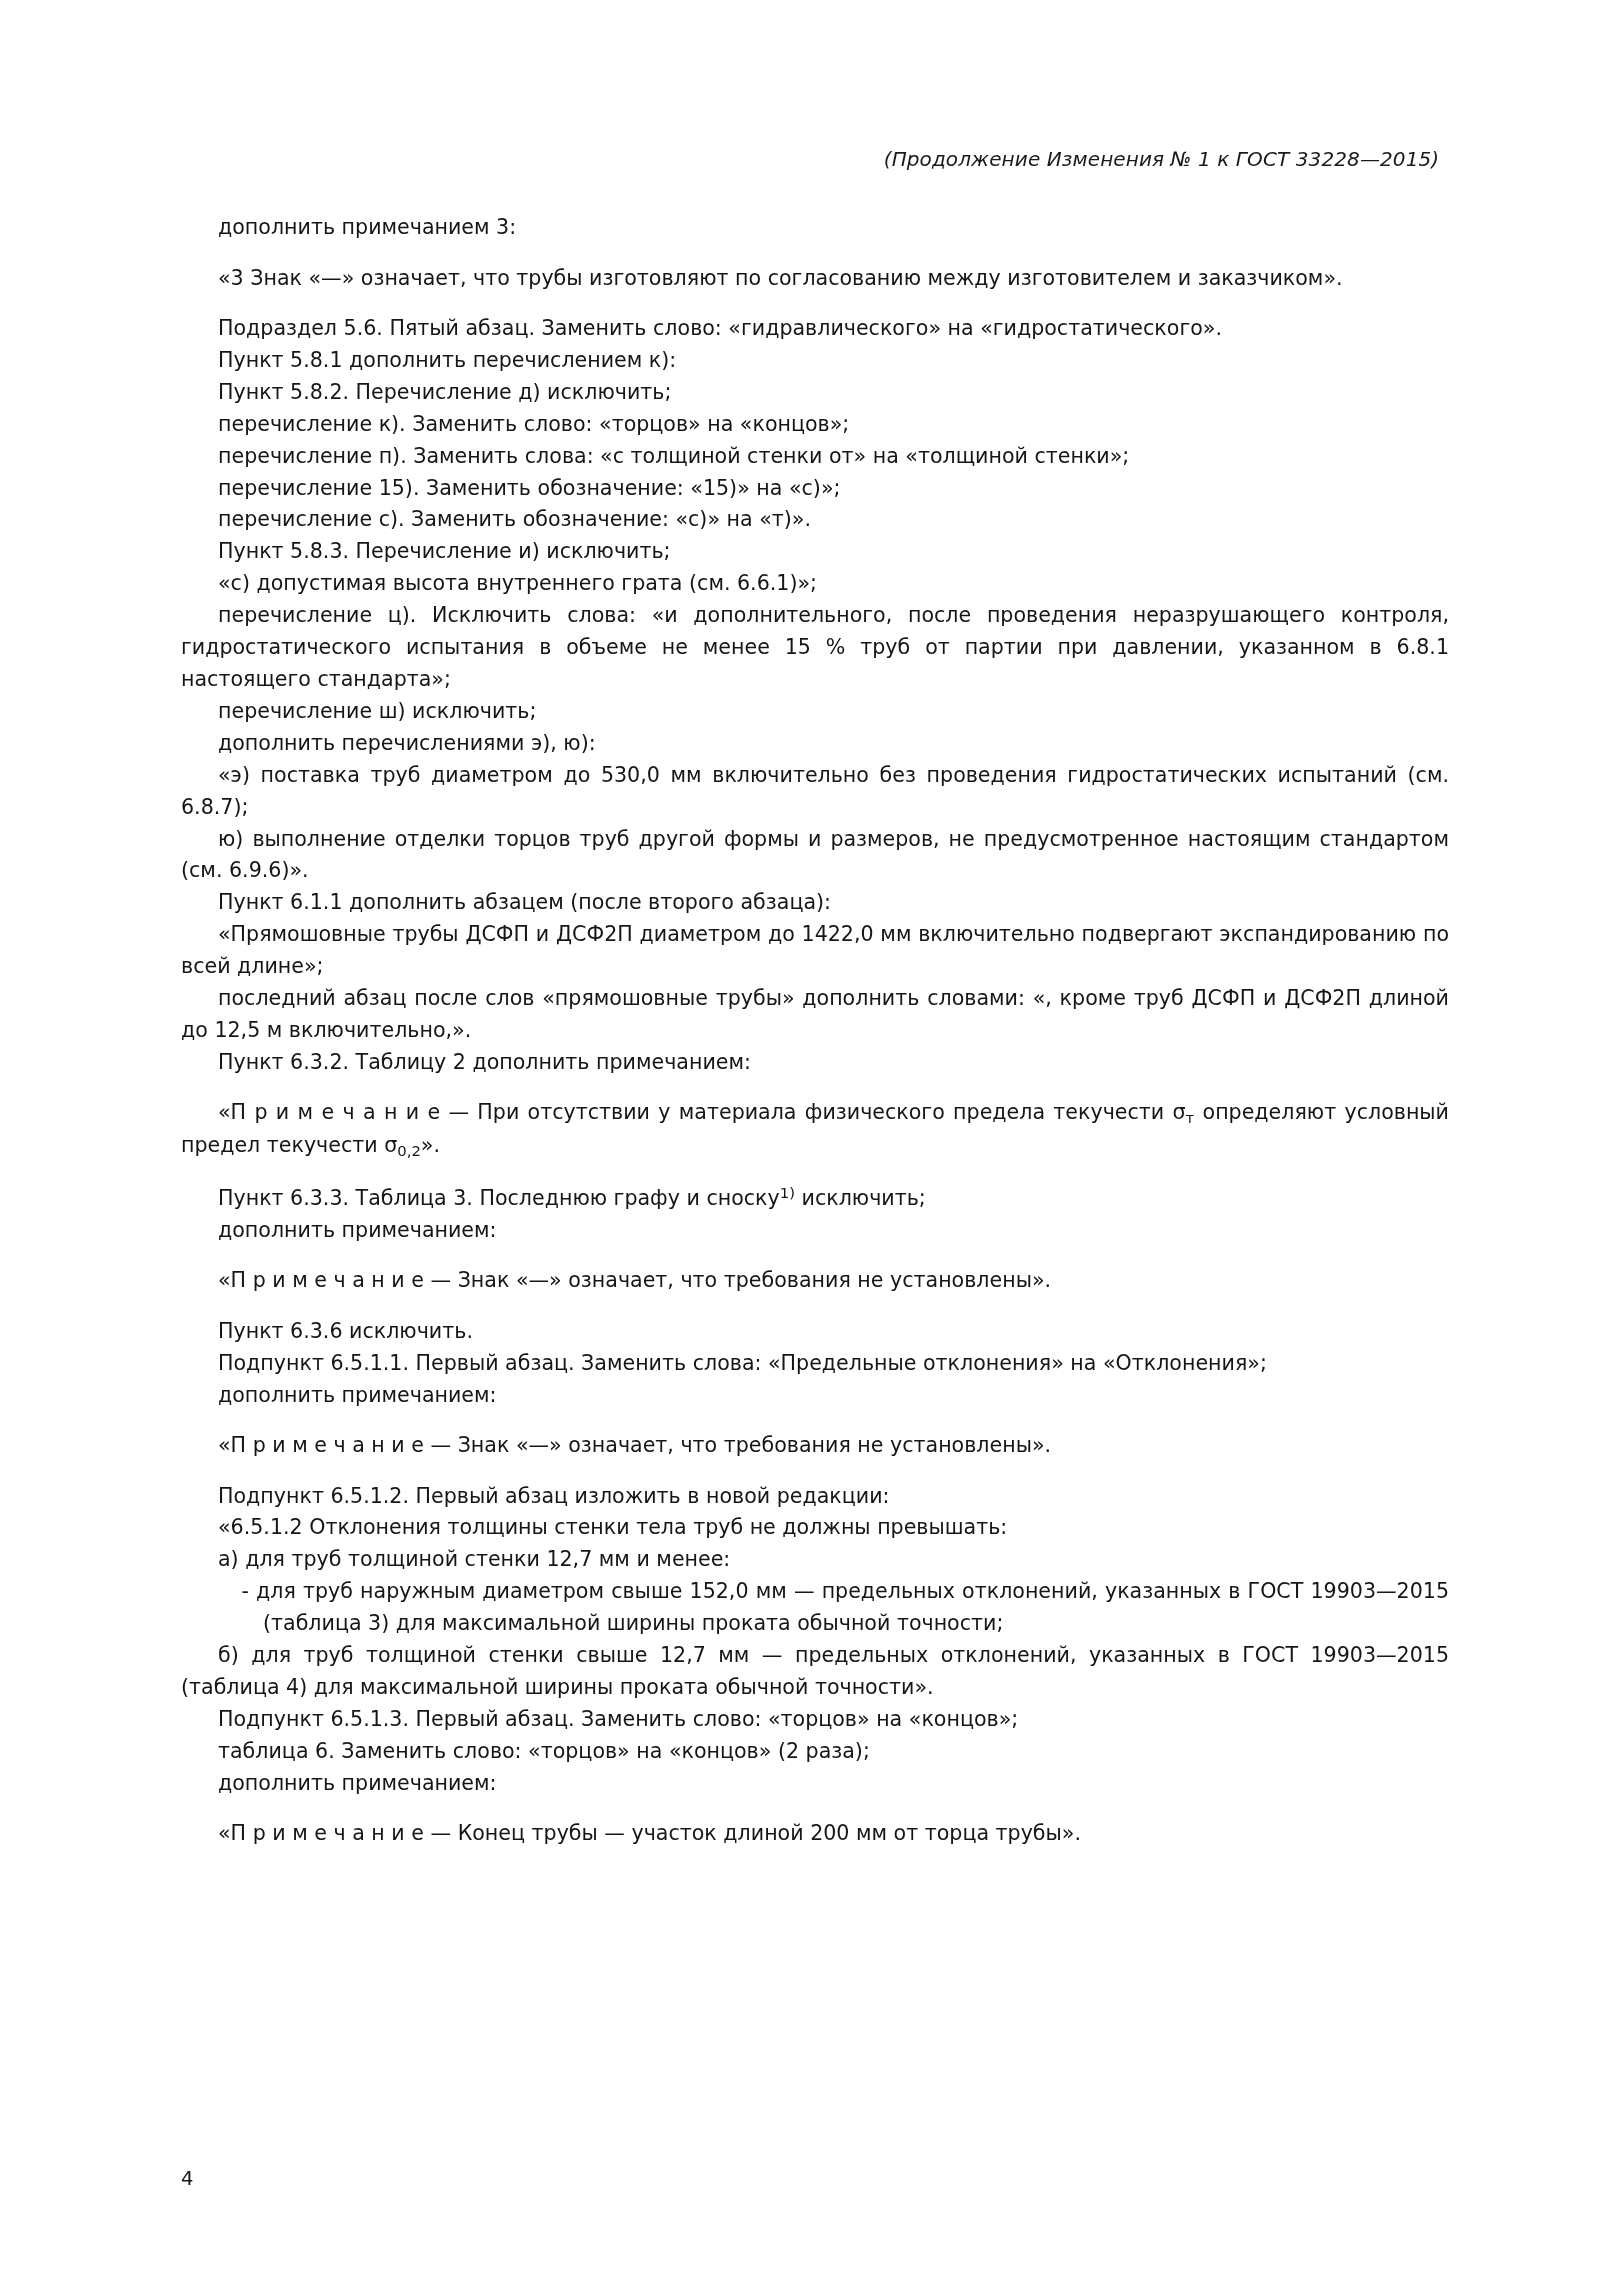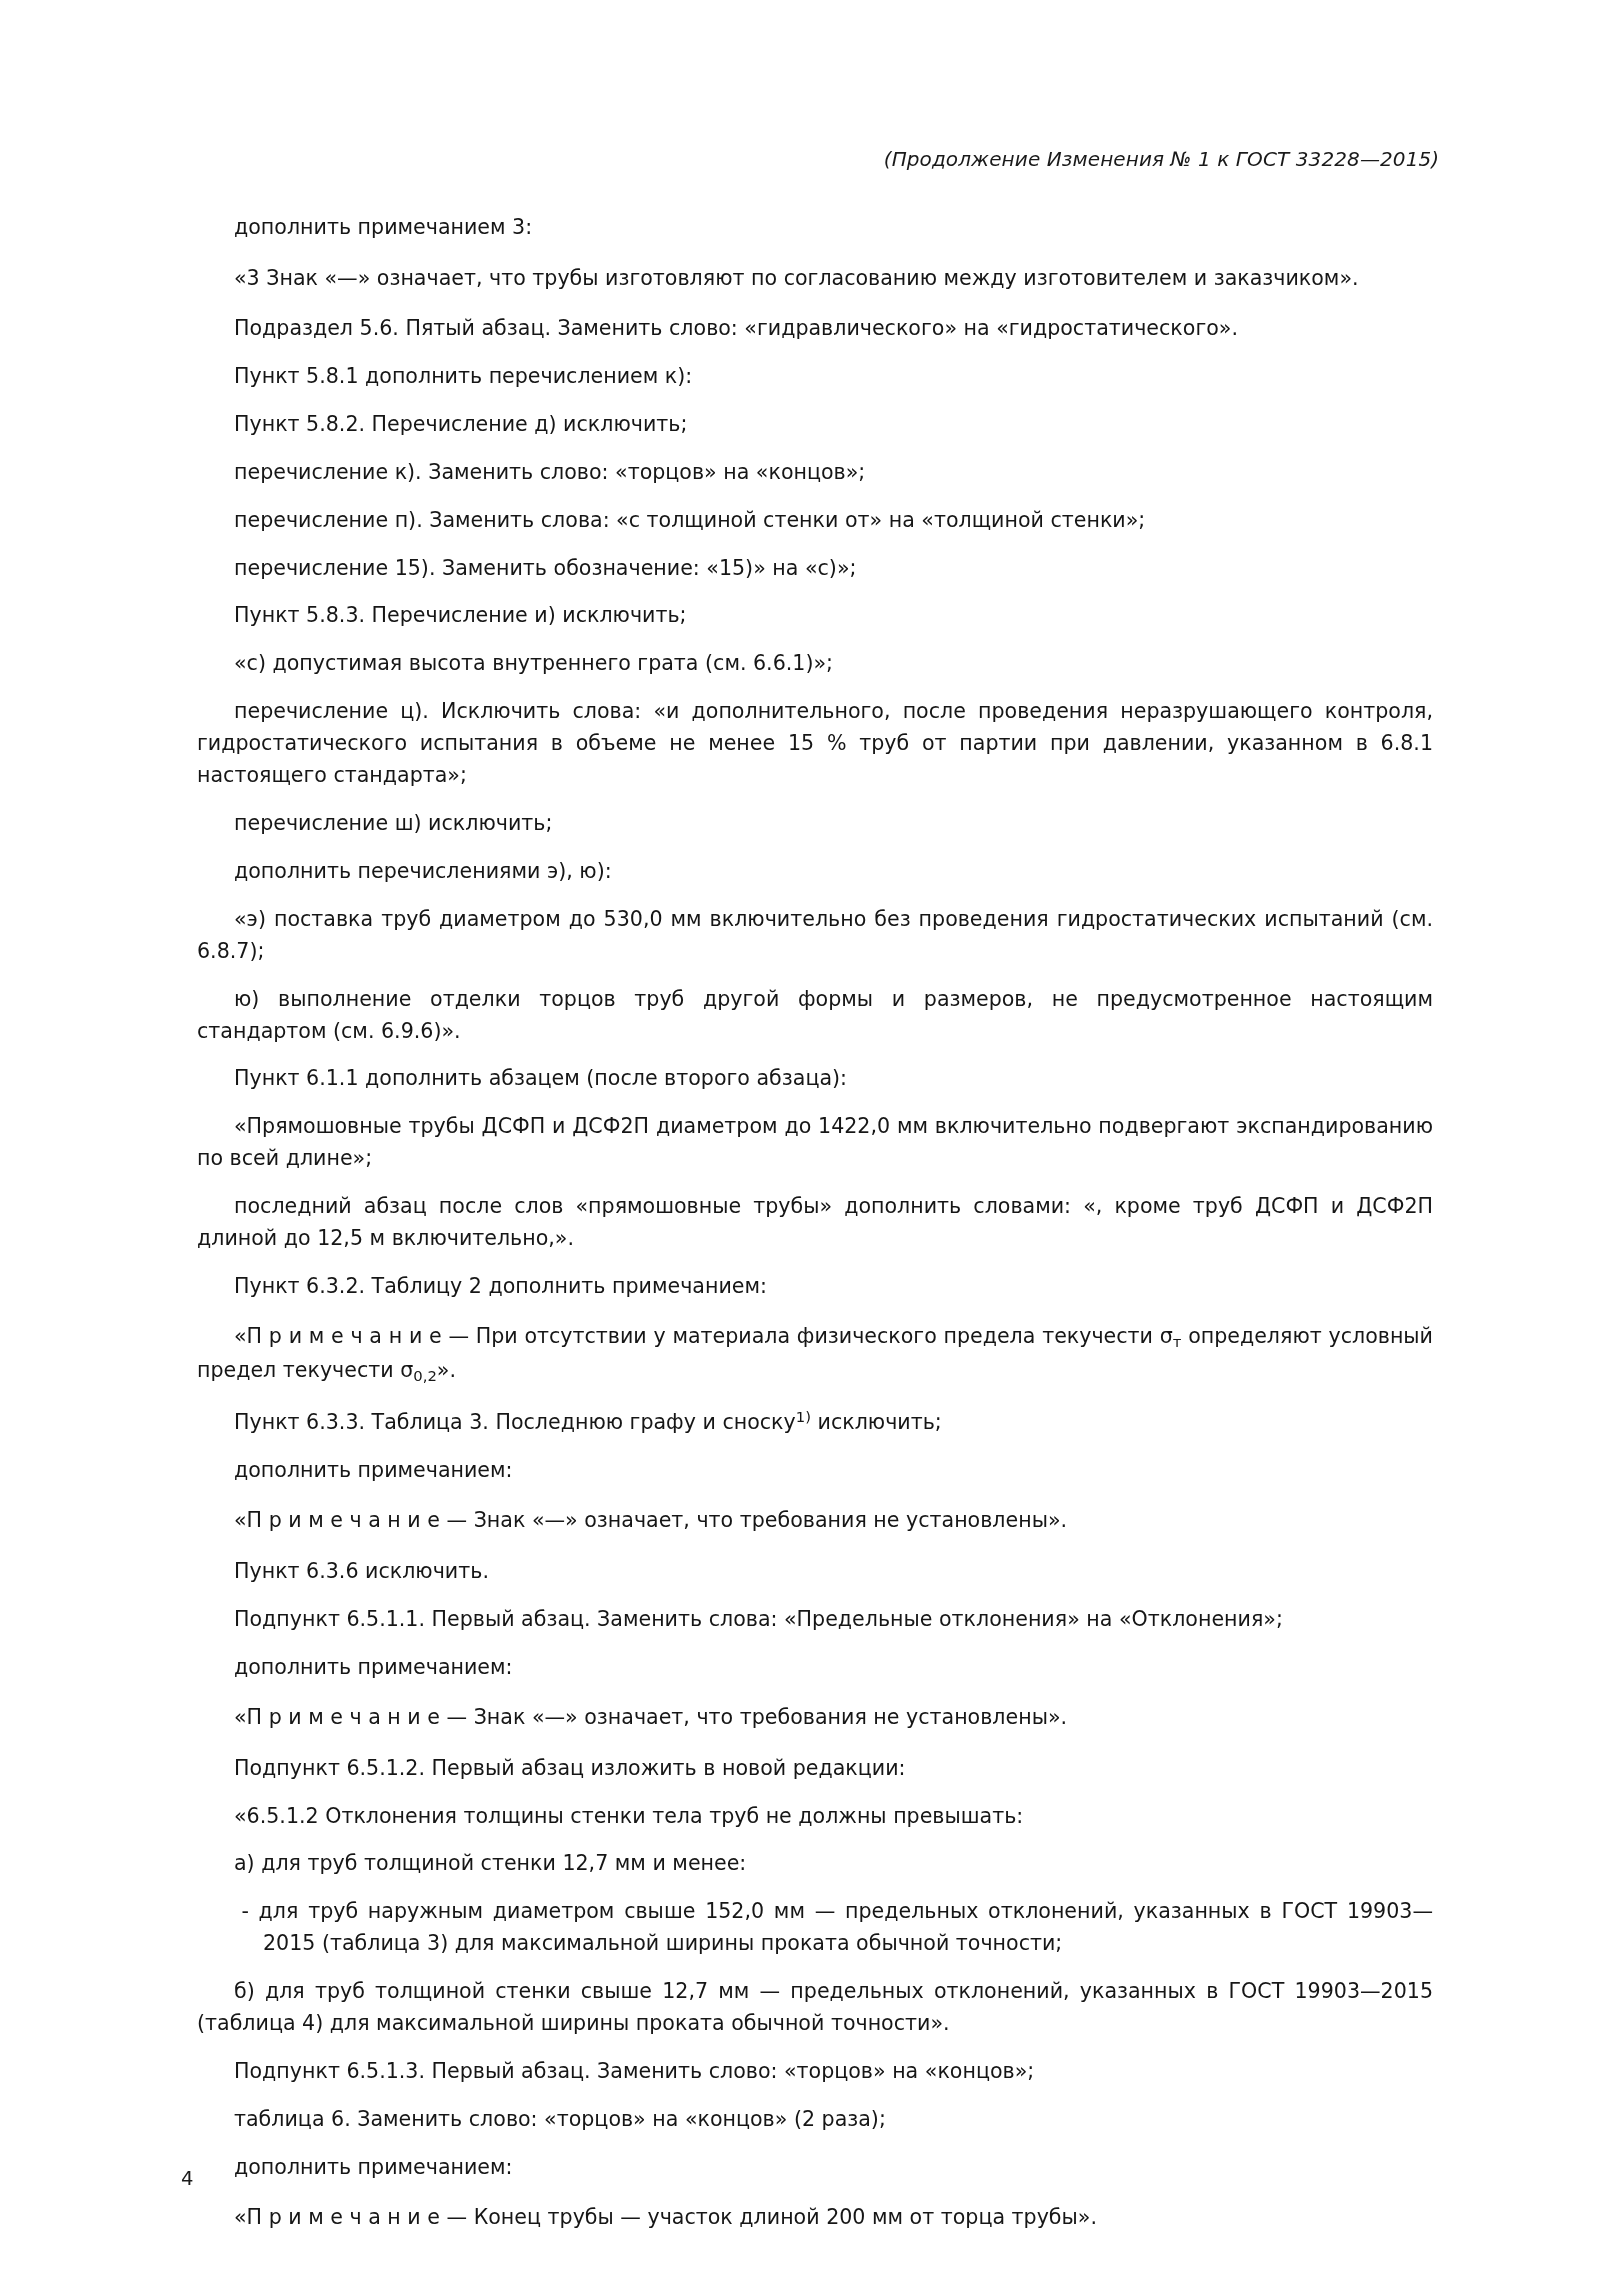--- a/index.html
+++ b/index.html
@@ -33,21 +33,21 @@
     margin: 0 9.8px 41px 0;
     white-space: nowrap;
   }
   .body-text {
     font-size: 20.6px;
     line-height: 1.55;
     text-align: justify;
     color: #161616;
   }
   p {
-    margin: 16px;
+    margin: 0;
   }
   p.ind {
     text-indent: 37px;
   }
   p.gap {
     margin-top: 18.6px;
   }
   .dash-item {
     margin-left: 61px;
     text-indent: -21.6px;
@@ -85,20 +85,21 @@
     <p class="ind">дополнить примечанием 3:</p>
 
     <p class="ind gap">«3 Знак «—» означает, что трубы изготовляют по согласованию между изготовителем и заказчиком».</p>
 
     <p class="ind gap">Подраздел 5.6. Пятый абзац. Заменить слово: «гидравлического» на «гидростатического».</p>
     <p class="ind">Пункт 5.8.1 дополнить перечислением к):</p>
     <p class="ind">Пункт 5.8.2. Перечисление д) исключить;</p>
     <p class="ind">перечисление к). Заменить слово: «торцов» на «концов»;</p>
     <p class="ind">перечисление п). Заменить слова: «с толщиной стенки от» на «толщиной стенки»;</p>
     <p class="ind">перечисление 15). Заменить обозначение: «15)» на «с)»;</p>
+    <p class="ind">перечисление с). Заменить обозначение: «с)» на «т)».</p>
     <p class="ind">Пункт 5.8.3. Перечисление и) исключить;</p>
     <p class="ind">«с) допустимая высота внутреннего грата (см. 6.6.1)»;</p>
     <p class="ind">перечисление ц). Исключить слова: «и дополнительного, после проведения неразрушающего контроля, гидростатического испытания в объеме не менее 15 % труб от партии при давлении, указанном в 6.8.1 настоящего стандарта»;</p>
     <p class="ind">перечисление ш) исключить;</p>
     <p class="ind">дополнить перечислениями э), ю):</p>
     <p class="ind">«э) поставка труб диаметром до 530,0 мм включительно без проведения гидростатических испытаний (см. 6.8.7);</p>
     <p class="ind">ю) выполнение отделки торцов труб другой формы и размеров, не предусмотренное настоящим стандартом (см. 6.9.6)».</p>
     <p class="ind">Пункт 6.1.1 дополнить абзацем (после второго абзаца):</p>
     <p class="ind">«Прямошовные трубы ДСФП и ДСФ2П диаметром до 1422,0 мм включительно подвергают экспандированию по всей длине»;</p>
     <p class="ind">последний абзац после слов «прямошовные трубы» дополнить словами: «, кроме труб ДСФП и ДСФ2П длиной до 12,5 м включительно,».</p>

